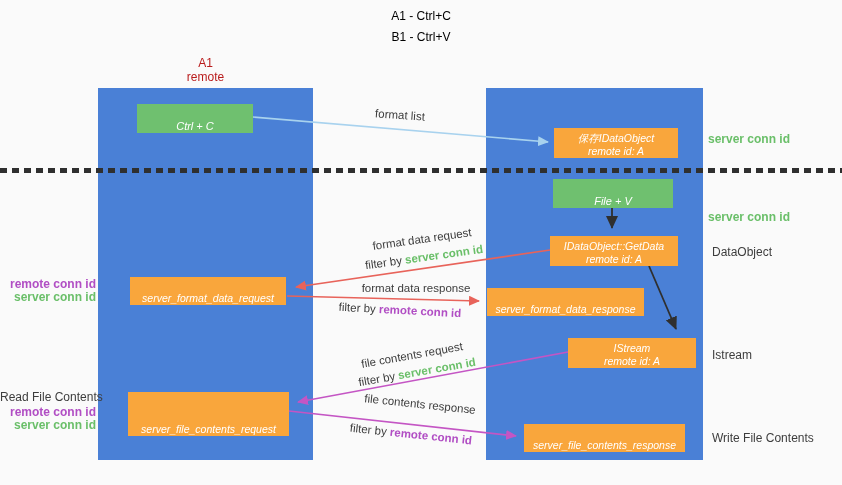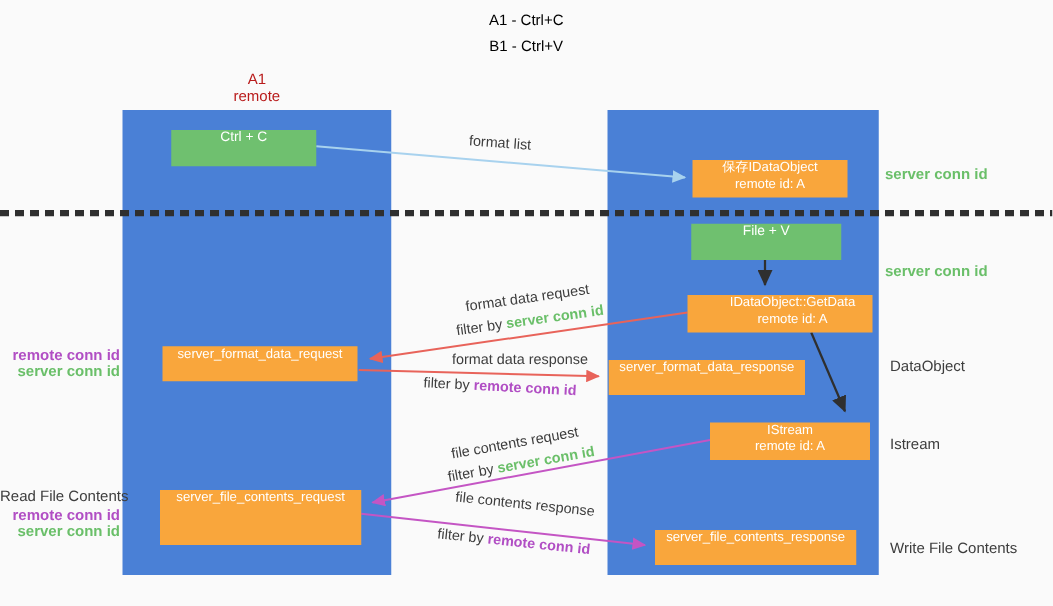--- a/index.html
+++ b/index.html
@@ -4,22 +4,22 @@
 <style>
   html,body{margin:0;padding:0;}
   body{background:#fafafa;font-family:"Liberation Sans",sans-serif;}
   .canvas{position:relative;width:842px;height:485px;background:#fafafa;overflow:hidden;}
   .title-line{position:absolute;left:0;right:0;text-align:center;font-size:12px;color:#000000;}
   .lifeline-header{position:absolute;text-align:center;font-size:12px;color:#b91c1c;line-height:14px;z-index:2;}
   .lifeline{position:absolute;background:#4a80d6;z-index:1;}
   .dotted{position:absolute;left:0;top:168px;width:842px;height:5px;
           background:repeating-linear-gradient(90deg,#2f2f2f 0 7px,transparent 7px 12px);z-index:3;}
   .arrows{position:absolute;left:0;top:0;z-index:4;}
-  .node{position:absolute;z-index:5;display:flex;flex-direction:column;align-items:center;justify-content:flex-start;
-        color:#ffffff;text-align:center;font-size:11px;line-height:13px;}
+  .node{position:absolute;z-index:5;display:flex;flex-direction:column;align-items:center;justify-content:flex-end;
+        color:#ffffff;text-align:center;font-size:11px;line-height:13px;font-style:italic;}
   .node.green{background:#6fc06f;}
   .node.orange{background:#f9a63c;}
   .node .small{font-size:10.5px;}
   .side-label{position:absolute;font-size:12px;color:#3d3d3d;white-space:nowrap;z-index:5;}
   .side-label.green{color:#6abf69;font-weight:bold;}
   .side-label.purple{color:#b14ec4;font-weight:bold;}
   .side-label.left-col{left:0;width:96px;text-align:right;}
   .arrow-label{position:absolute;font-size:11.5px;color:#3d3d3d;white-space:nowrap;z-index:5;}
   .fv-green{color:#6abf69;font-weight:bold;}
   .fv-purple{color:#b14ec4;font-weight:bold;}
@@ -72,21 +72,21 @@
 
   <div class="node orange" style="left:554px;top:128px;width:124px;height:30px;">
     <span class="small">保存IDataObject</span>
     <span class="small">remote id: A</span>
   </div>
 
   <div class="node green" style="left:553px;top:179px;width:120px;height:29px;">
     <span>File + V</span>
   </div>
 
-  <div class="node orange" style="left:550px;top:236px;width:128px;height:30px;padding-left:20px;">
+  <div class="node orange" style="left:550px;top:236px;width:128px;height:30px;">
     <span class="small">IDataObject::GetData</span>
     <span class="small">remote id: A</span>
   </div>
 
   <div class="node orange" style="left:130px;top:277px;width:156px;height:28px;">
     <span class="small">server_format_data_request</span>
   </div>
 
   <div class="node orange" style="left:487px;top:288px;width:157px;height:28px;">
     <span class="small">server_format_data_response</span>
@@ -100,21 +100,21 @@
   <div class="node orange" style="left:128px;top:392px;width:161px;height:44px;">
     <span class="small">server_file_contents_request</span>
   </div>
 
   <div class="node orange" style="left:524px;top:424px;width:161px;height:28px;">
     <span class="small">server_file_contents_response</span>
   </div>
 
   <div class="side-label green" style="left:708px;top:132px;">server conn id</div>
   <div class="side-label green" style="left:708px;top:210px;">server conn id</div>
-  <div class="side-label" style="left:712px;top:245px;margin-top:41px;">DataObject</div>
+  <div class="side-label" style="left:712px;top:245px;">DataObject</div>
   <div class="side-label" style="left:712px;top:348px;">Istream</div>
   <div class="side-label" style="left:712px;top:431px;">Write File Contents</div>
 
   <div class="side-label purple left-col" style="top:277px;">remote conn id</div>
   <div class="side-label green left-col" style="top:290px;">server conn id</div>
   <div class="side-label left-col" style="top:390px;">Read File Contents</div>
   <div class="side-label purple left-col" style="top:405px;">remote conn id</div>
   <div class="side-label green left-col" style="top:418px;">server conn id</div>
 
   <div class="arrow-label" style="left:400px;top:115px;transform:translate(-50%,-50%) rotate(4deg);">format list</div>

